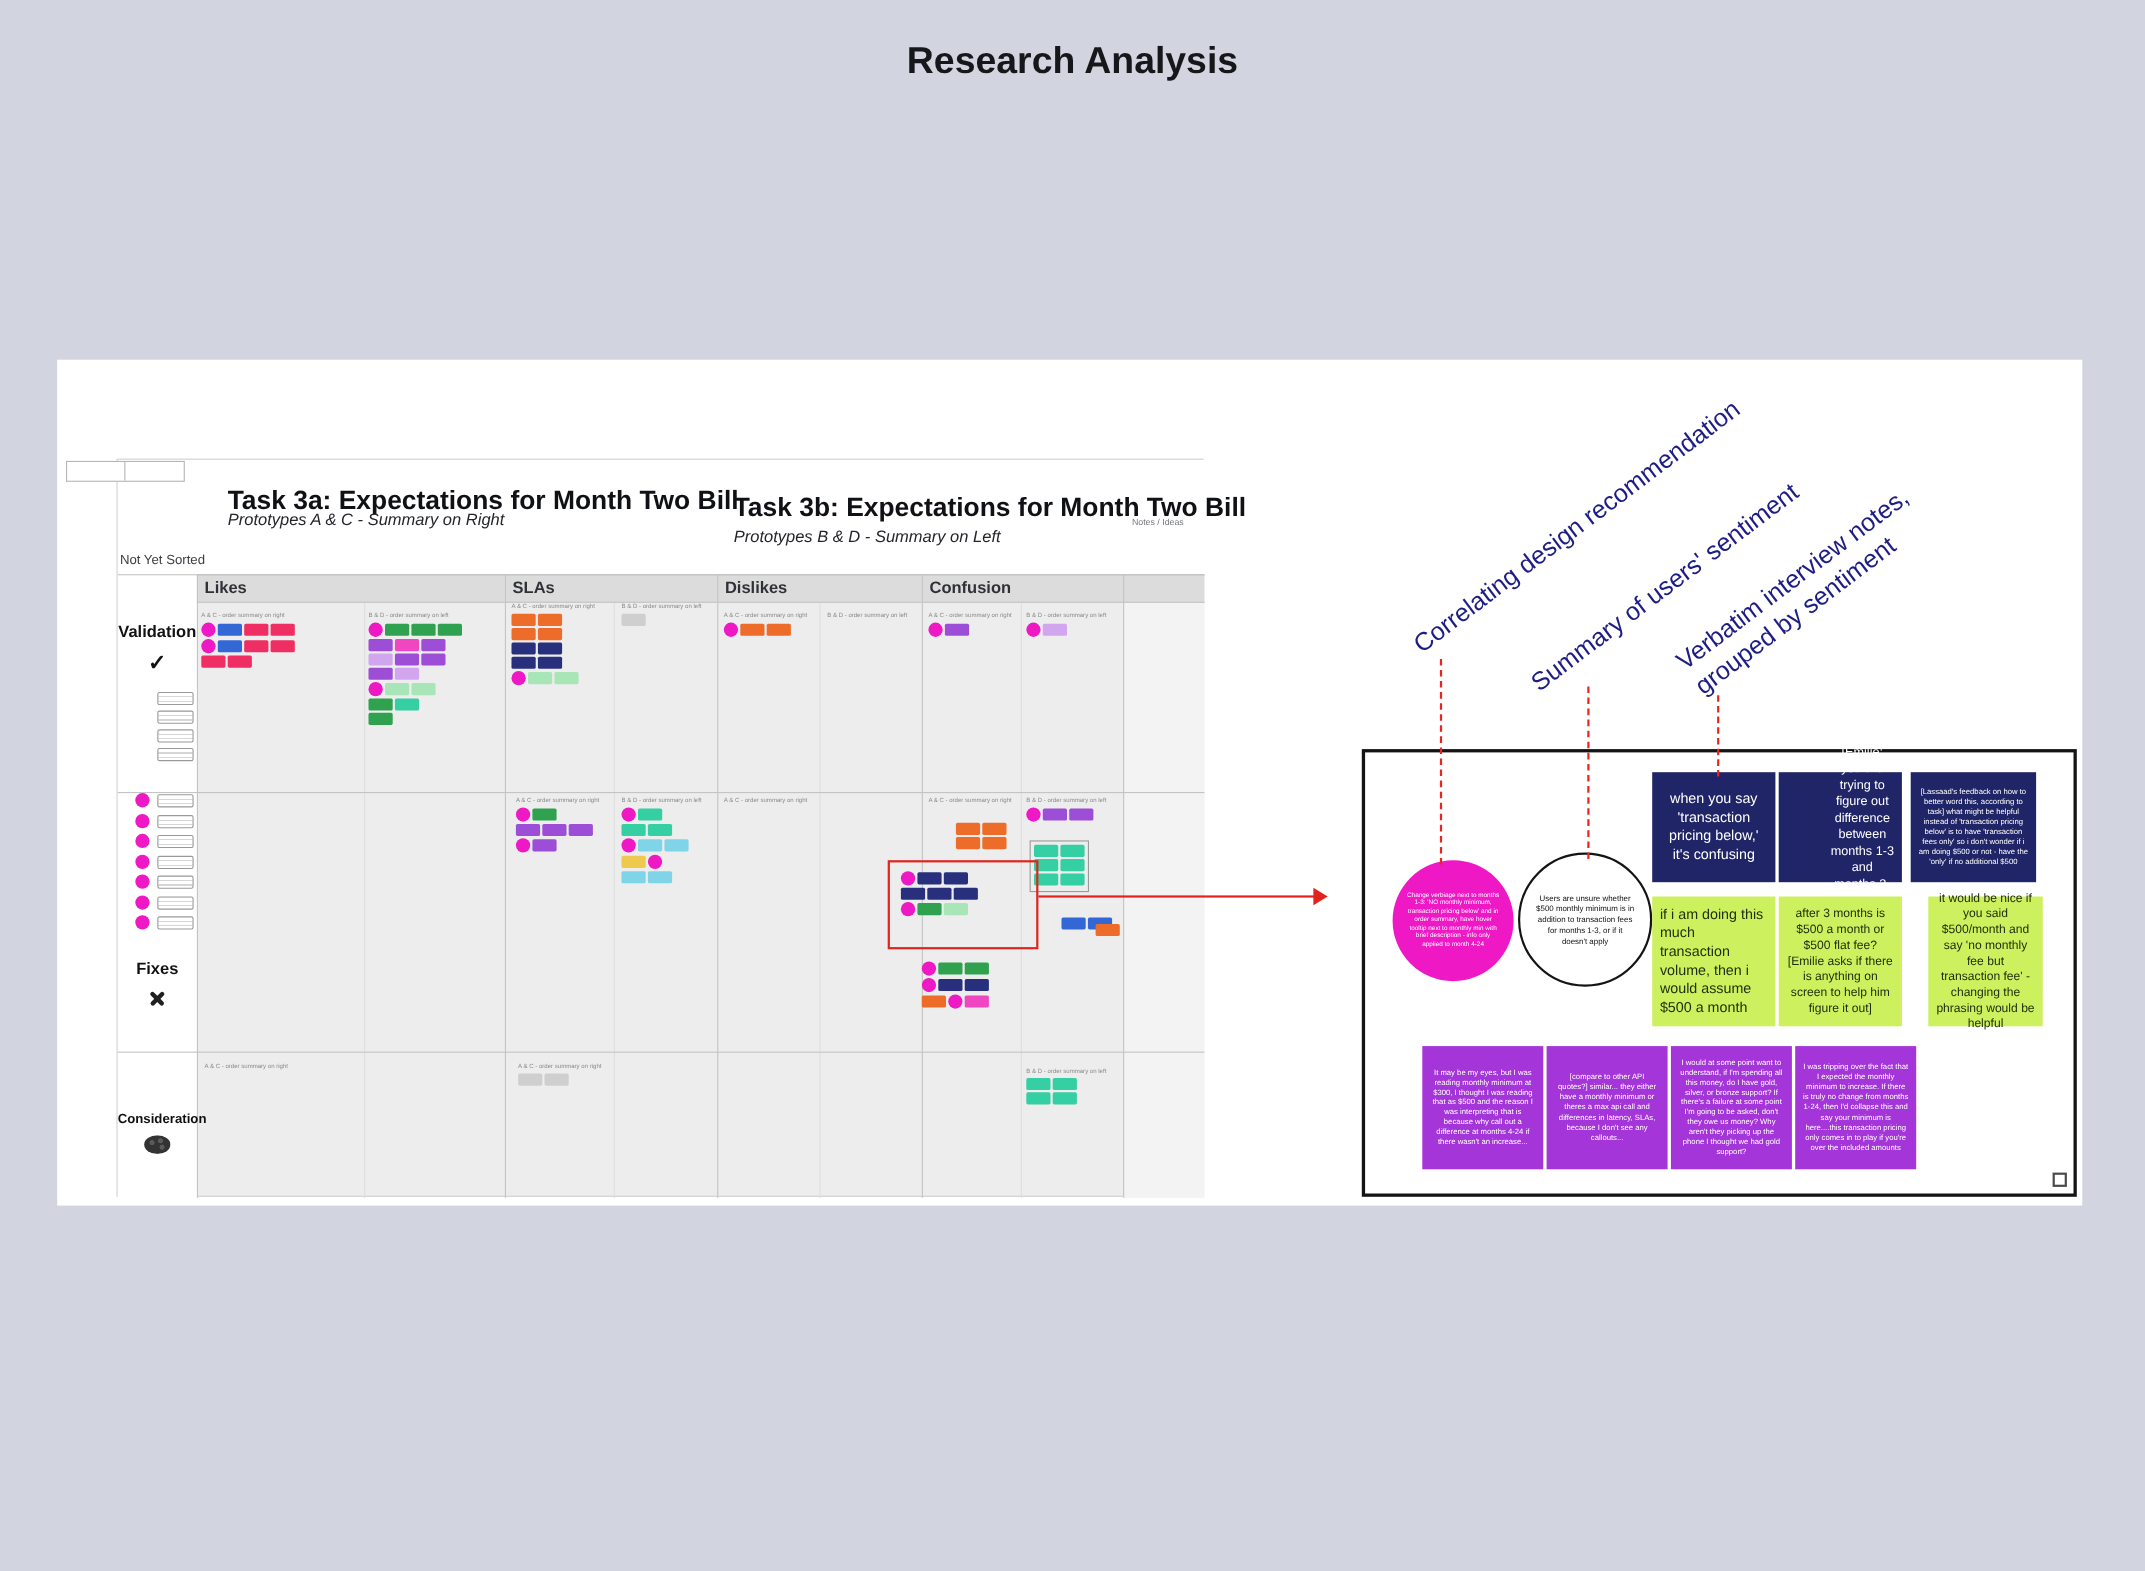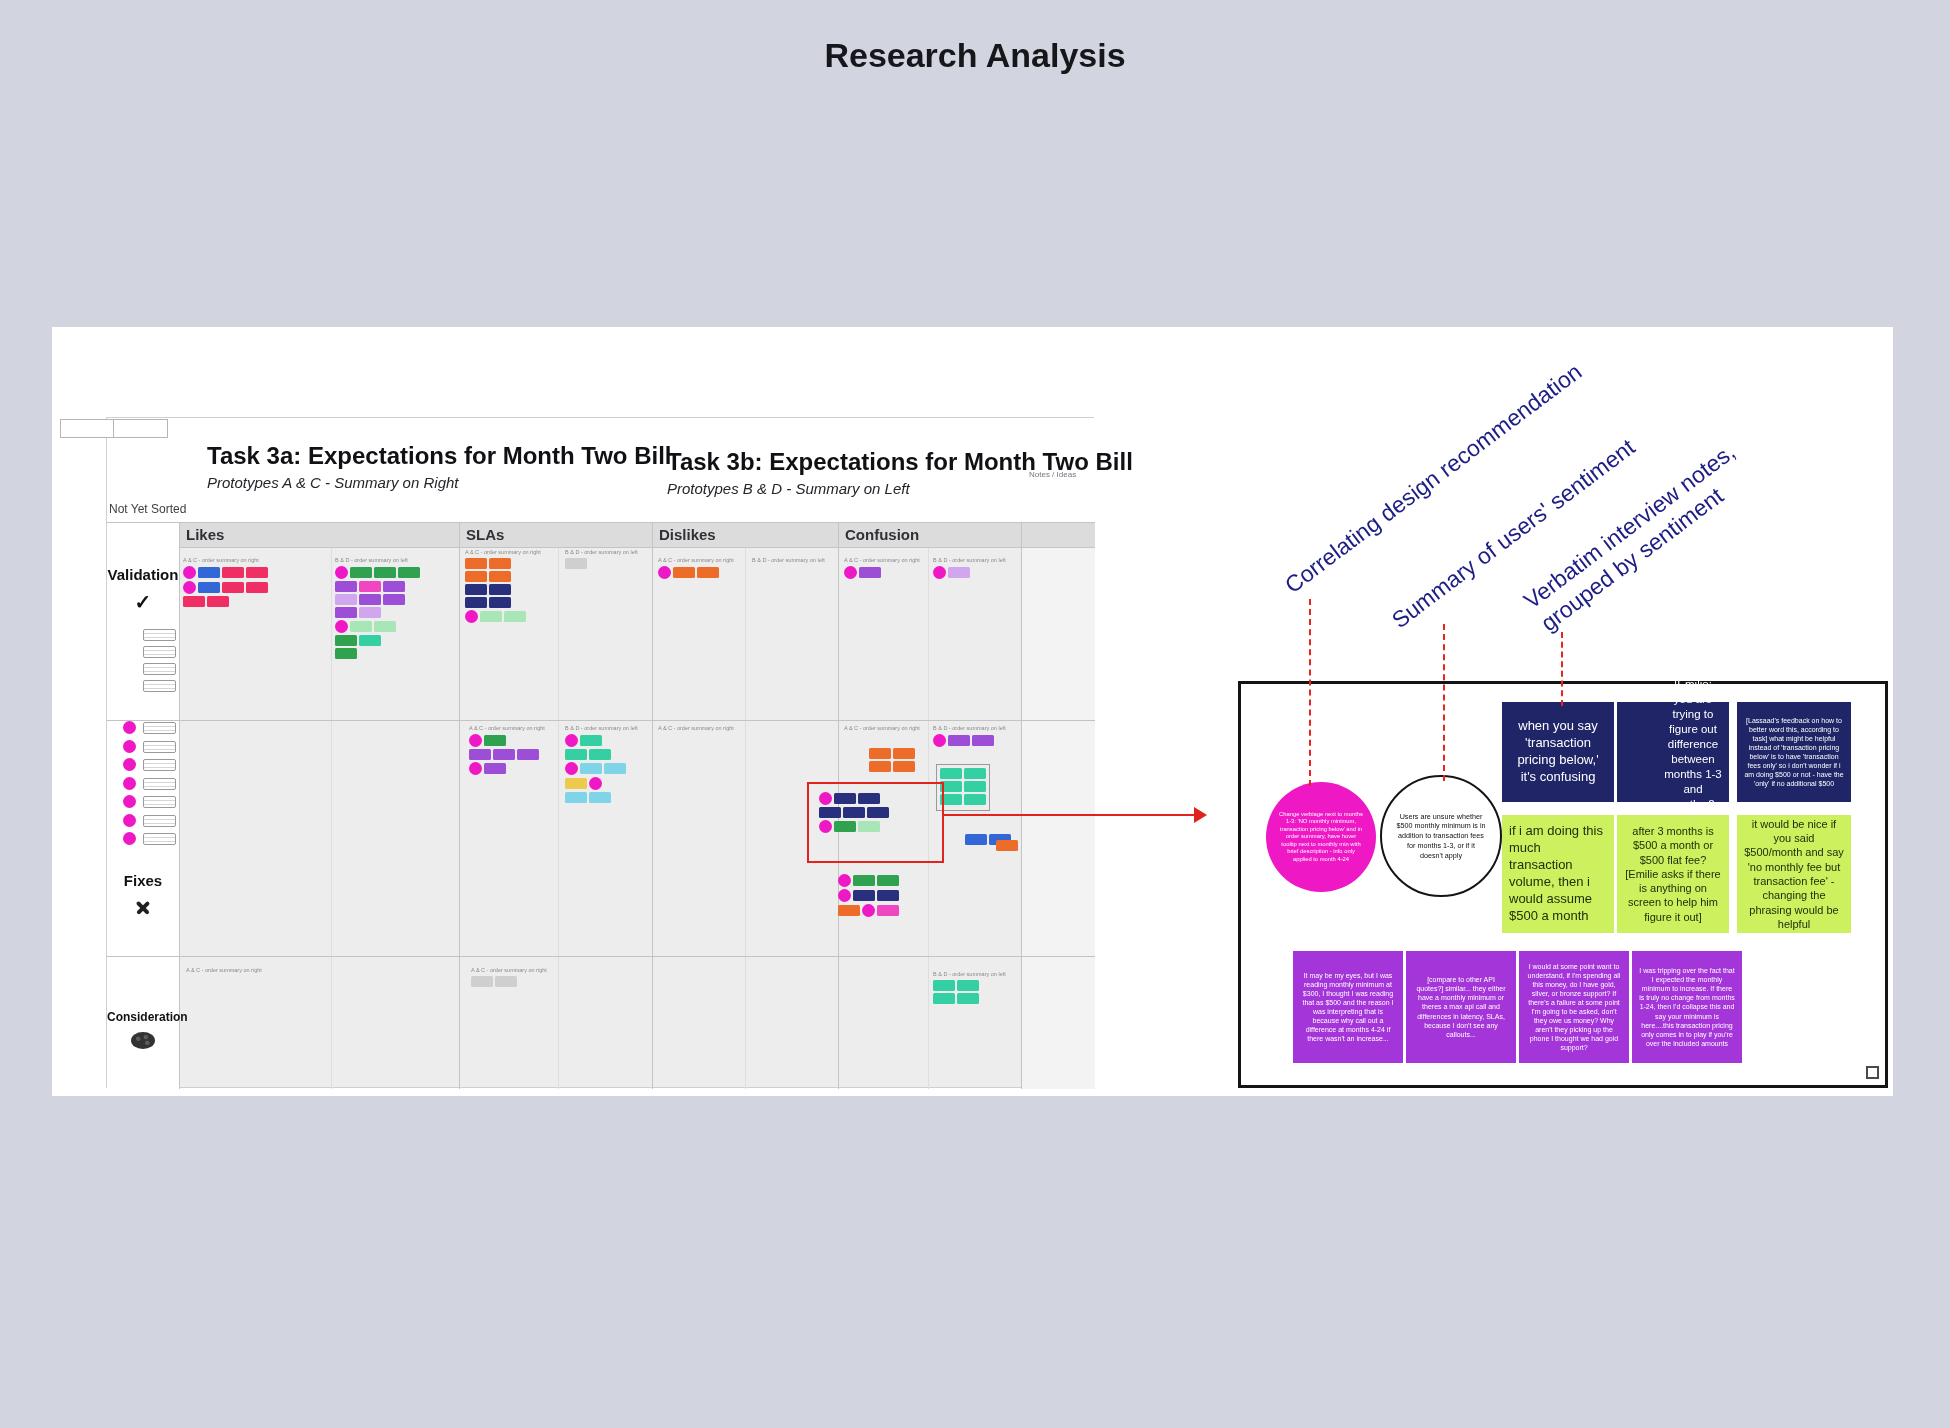--- a/index.html
+++ b/index.html
@@ -87,42 +87,42 @@
 
   .note{position:absolute;box-sizing:border-box;display:flex;align-items:center;justify-content:center;
         text-align:center;padding:7px;line-height:1.3;}
   .navy{background:#1f2566;color:#fff;}
   .limeg{background:#cdf05f;color:#20300a;}
   .purp{background:#a335d9;color:#fff;font-size:7px;width:110px;top:267px;height:112px;}
   .c1{left:261px;} .c2{left:376px;} .c3{left:496px;}
   .rown{top:18px;height:100px;width:112px;}
   .rowg{top:131px;height:118px;width:112px;}
   .n0{font-size:13px;} .n1{font-size:11.5px;padding-left:47px;} .n2{font-size:7px;width:114px;}
-  .g0{font-size:13px;text-align:left;} .g1{font-size:11px;} .g2{font-size:11px;width:114px;}
+  .g0{font-size:13px;text-align:left;} .g1{font-size:11px;} .g2{font-size:11px;width:104px;margin-left:16px;}
   .q1{left:52px;} .q2{left:165px;} .q3{left:278px;} .q4{left:391px;}
 
   .resize-icon{position:absolute;right:6px;bottom:6px;width:13px;height:13px;border:2px solid #4a4a4a;
         background:#fff;box-sizing:border-box;}
 </style>
 </head>
 <body>
 
 <div class="stage">
 
   <div class="page-title">Research Analysis</div>
 
   <div class="white-panel"></div>
 
   <div class="board" id="board">
     <div class="band-top"></div>
     <div class="band-left"></div>
     <div class="band-notes"></div>
 
     <div class="task-title" style="left:100px;top:24px;">Task 3a: Expectations for Month Two Bill</div>
-    <div class="task-sub" style="left:100px;top:56px;">Prototypes A &amp; C - Summary on Right</div>
+    <div class="task-sub" style="left:100px;top:46px;">Prototypes A &amp; C - Summary on Right</div>
     <div class="task-title" style="left:560px;top:30px;">Task 3b: Expectations for Month Two Bill</div>
     <div class="task-sub" style="left:560px;top:62px;">Prototypes B &amp; D - Summary on Left</div>
     <div class="nys">Not Yet Sorted</div>
     <div class="notes-lbl">Notes / Ideas</div>
 
     <div class="hdr-bar" style="left:72px;width:280px;">
       <span class="hdr-lbl">Likes</span>
       </div>
     <div class="hdr-bar" style="left:352px;width:193px;">
       <span class="hdr-lbl">SLAs</span>

